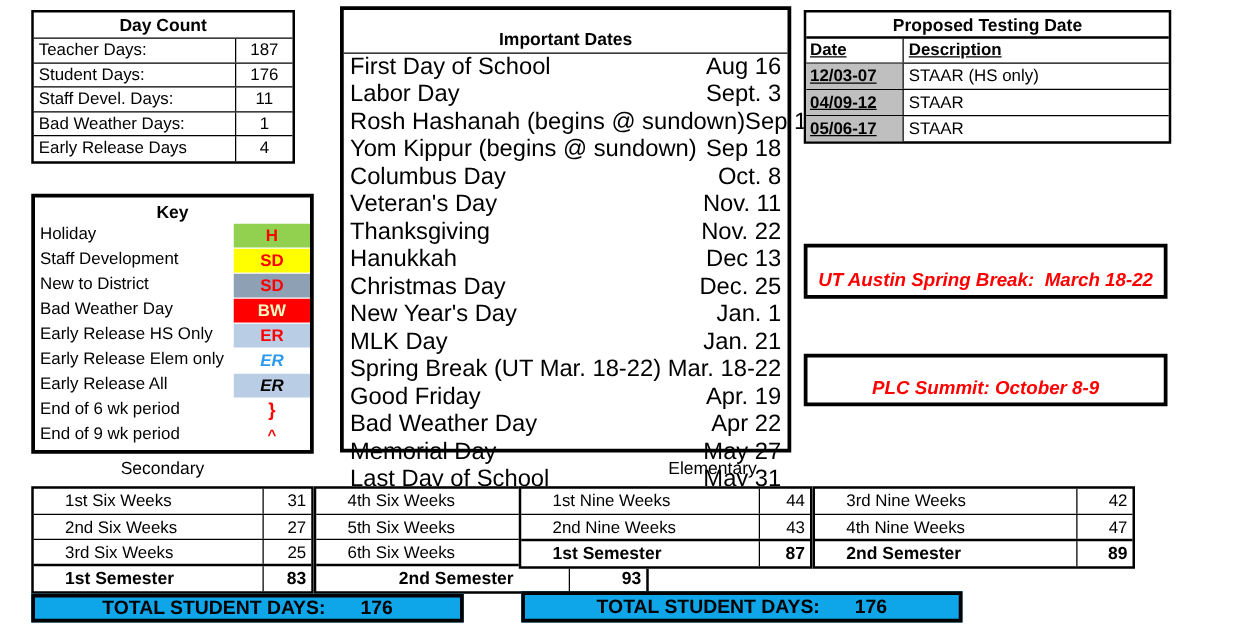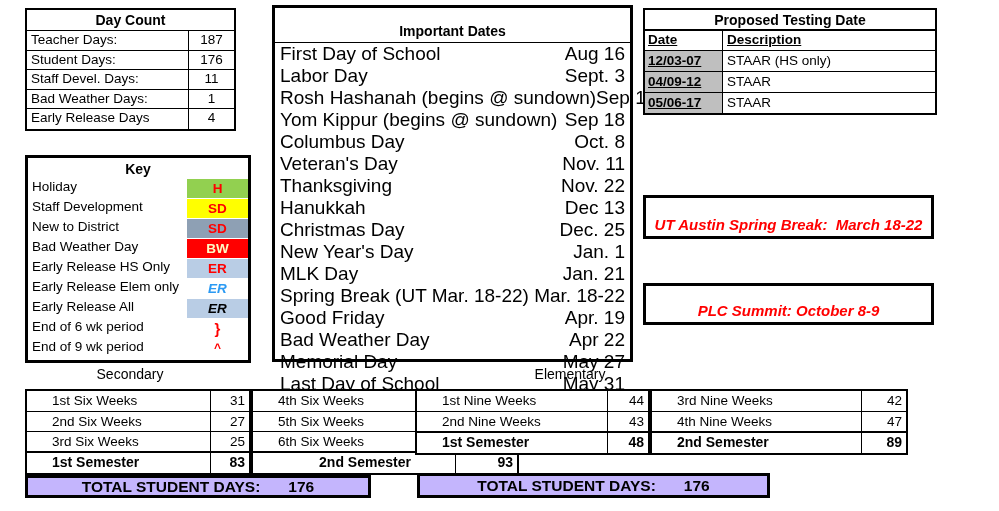--- a/index.html
+++ b/index.html
@@ -68,21 +68,21 @@
   .bt-row:first-child { border-top:none; }
   .bt-sem { height:22px; border-top:2.5px solid #000; font-weight:bold; font-size:14px; }
   .bt-label { flex:1; padding-left:3px; line-height:19px; white-space:nowrap;margin-left:22px; }
   .bt-label.center { text-align:center; padding-left:0; }
   .bt-value { border-left:1.5px solid #000; text-align:right; padding-right:4px; line-height:19px; }
   .w-t1s { width:161px; } .w-v1s { width:39px; }
   .w-t2s { width:180px; } .w-v2s { width:62px; }
   .w-t1e { width:168px; } .w-v1e { width:41px; }
   .w-t2e { width:187px; } .w-v2e { width:45px; }
 
-  .total-box { position:absolute; border:3px solid #000; background:#c4b5fd; display:flex; align-items:center; justify-content:center; font-weight:bold; font-size:15.5px; }
+  .total-box { position:absolute; border:3px solid #000; background:#0ea5e9; display:flex; align-items:center; justify-content:center; font-weight:bold; font-size:15.5px; }
   .total-sec { left:25px; top:475px; width:346px; height:23px; }
   .total-ele { left:417px; top:473px; width:353px; height:25px; }
   .total-box .tv { margin-left:28px; }
 </style>
 </head>
 <body>
 
 <div class="page">
 
   <div class="day-count">
@@ -290,21 +290,21 @@
       <div class="bt-row">
           <div class="bt-label w-t1e">1st Nine Weeks</div>
           <div class="bt-value w-v1e">44</div>
         </div>
       <div class="bt-row">
           <div class="bt-label w-t1e">2nd Nine Weeks</div>
           <div class="bt-value w-v1e">43</div>
         </div>
       <div class="bt-row bt-sem">
           <div class="bt-label w-t1e">1st Semester</div>
-          <div class="bt-value w-v1e">48</div>
+          <div class="bt-value w-v1e">87</div>
         </div>
     </div>
     <div class="btable">
       <div class="bt-row">
           <div class="bt-label w-t2e">3rd Nine Weeks</div>
           <div class="bt-value w-v2e">42</div>
         </div>
       <div class="bt-row">
           <div class="bt-label w-t2e">4th Nine Weeks</div>
           <div class="bt-value w-v2e">47</div>

